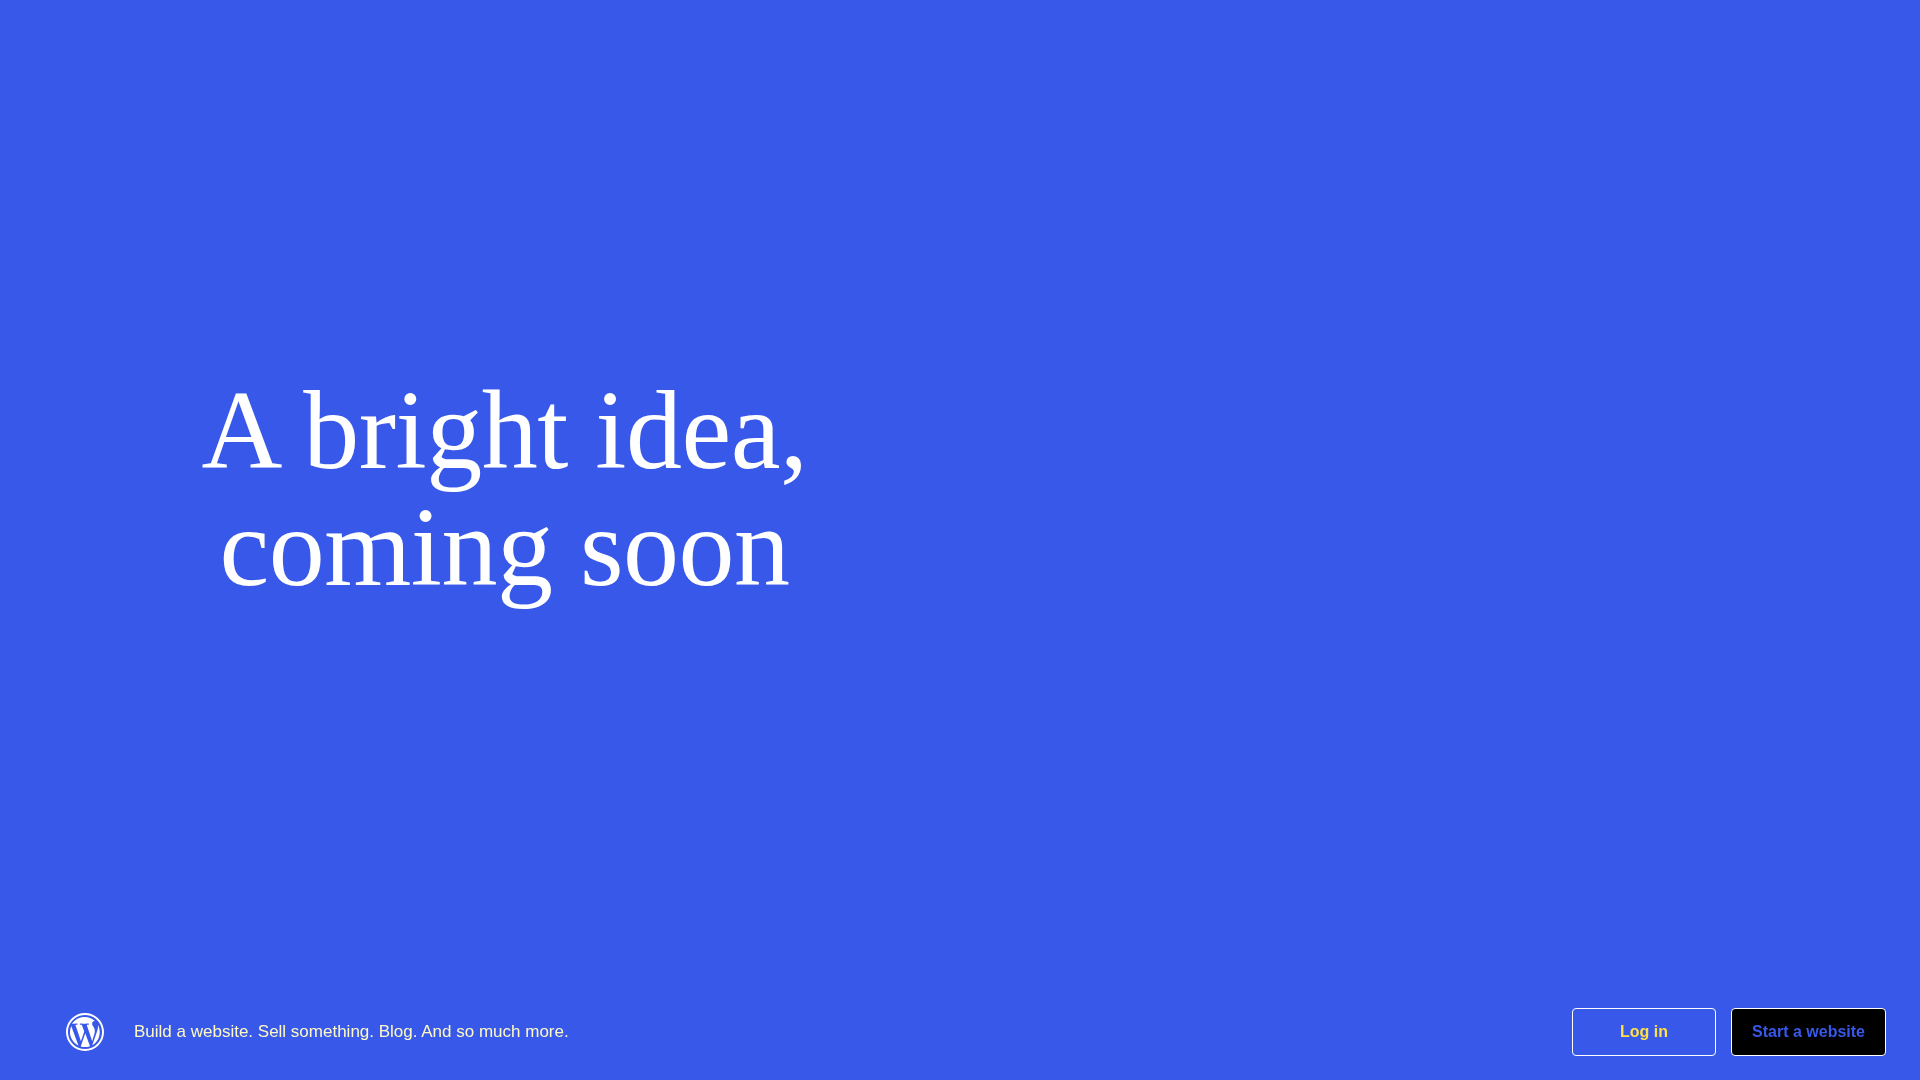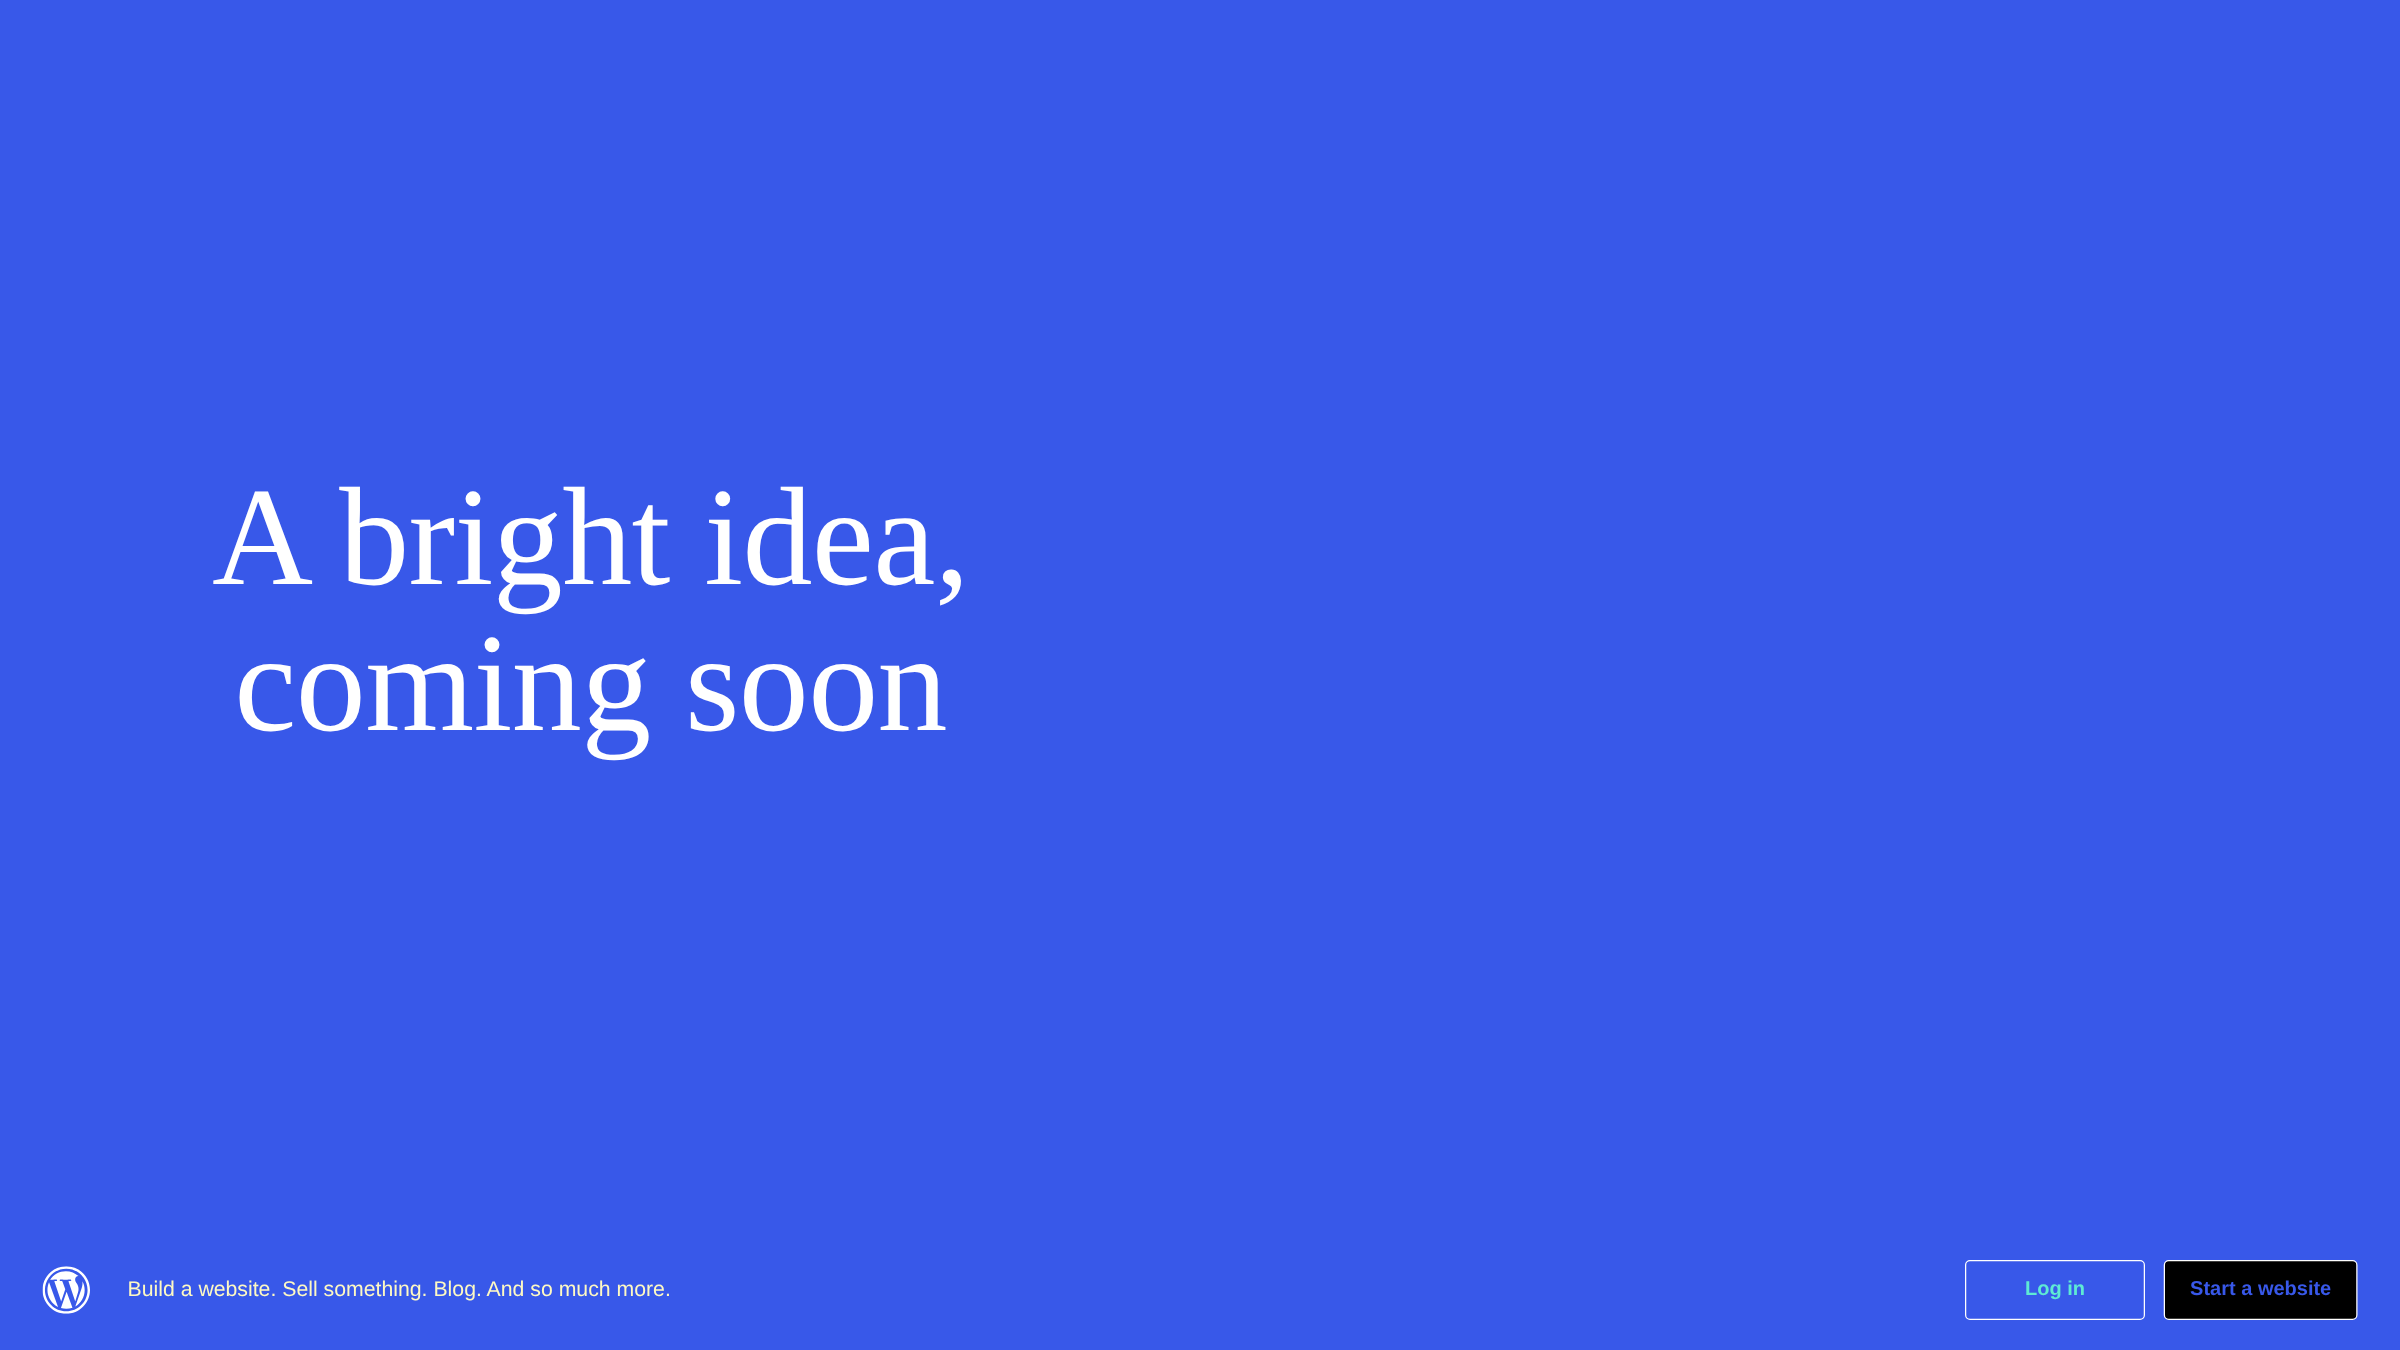--- a/index.html
+++ b/index.html
@@ -16,20 +16,21 @@
     font-family: "Liberation Sans", sans-serif;
     position: relative;
   }
 
   
   .page {
     position: absolute;
     inset: 0;
     display: flex;
     flex-direction: column;
+    padding-left: 32px;
   }
 
   
   .hero {
     flex: 1 1 auto;
     position: relative;
   }
 
   .hero-headline {
     position: absolute;
@@ -96,21 +97,21 @@
     text-align: center;
     cursor: pointer;
     display: inline-block;
     white-space: nowrap;
     text-decoration: none;
   }
 
   .btn-outline {
     background: transparent;
     border: 1px solid #ffffff;
-    color: #5eead4;
+    color: #fde047;
     line-height: 46px;
     margin-left: 40px;
   }
 
   .btn-solid {
     background: #000000;
     border: 1px solid #ffffff;
     color: #3858e9;
     line-height: 46px;
   }

